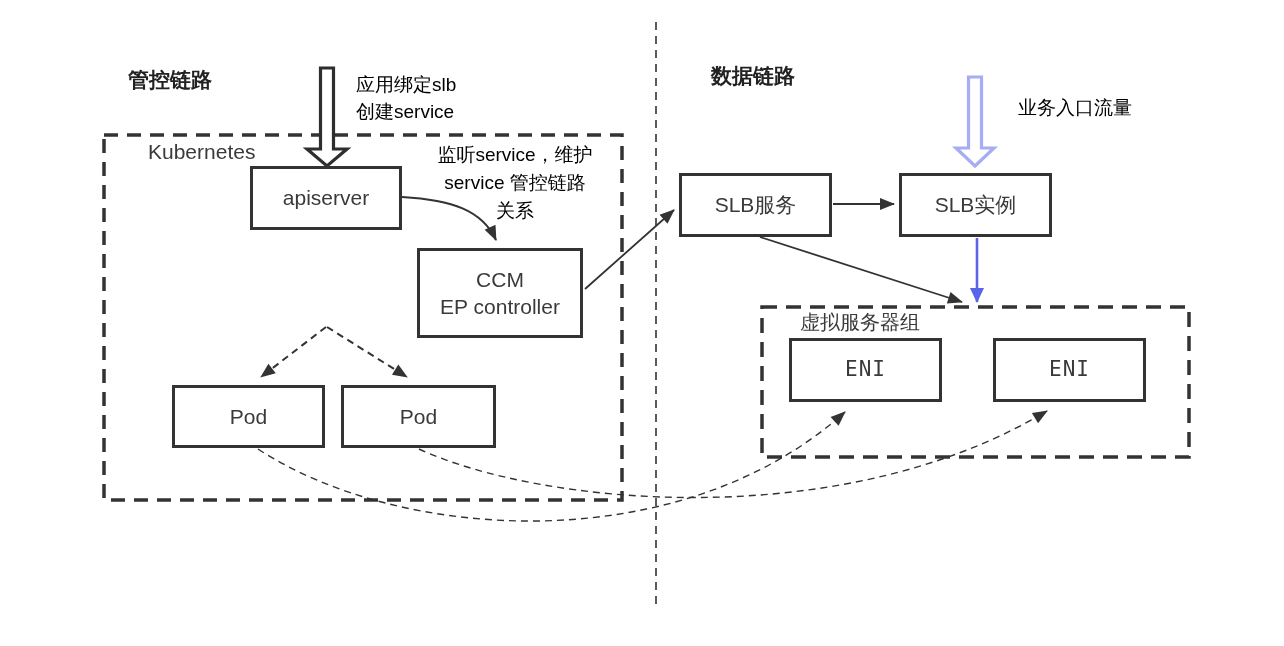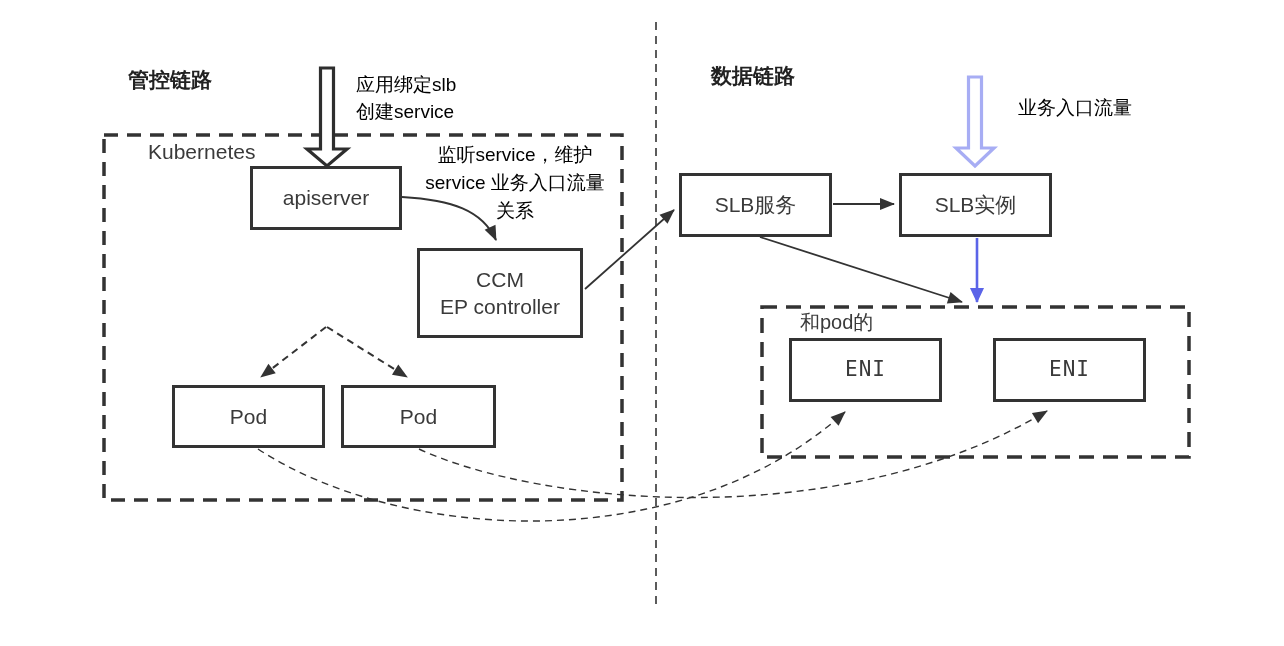--- a/index.html
+++ b/index.html
@@ -58,26 +58,26 @@
     <line x1="326" y1="327" x2="261" y2="377" stroke="#333333" stroke-width="2" stroke-dasharray="7 5" marker-end="url(#ahBlack)"></line>
     <line x1="327" y1="327" x2="407" y2="377" stroke="#333333" stroke-width="2" stroke-dasharray="7 5" marker-end="url(#ahBlack)"></line>
     <path d="M258 449 C400 542 680 560 845 412" fill="none" stroke="#333333" stroke-width="1.4" stroke-dasharray="7 5" marker-end="url(#ahBlack)"></path>
     <path d="M419 449 C540 505 840 535 1047 411" fill="none" stroke="#333333" stroke-width="1.4" stroke-dasharray="7 5" marker-end="url(#ahBlack)"></path>
   </svg>
 
   <div class="sectiontitle" style="left:128px;top:66px;">管控链路</div>
   <div class="sectiontitle" style="left:711px;top:62px;">数据链路</div>
 
   <div class="grouplabel" style="left:120px;top:140px;">Kubernetes</div>
-  <div class="grouplabel" style="left:772px;top:309px;font-size:20px;">和pod的</div>
+  <div class="grouplabel" style="left:772px;top:309px;font-size:20px;">虚拟服务器组</div>
 
   <div class="anno" style="left:356px;top:71px;">应用绑定slb
 创建service</div>
   <div class="anno center" style="left:410px;top:141px;width:210px;line-height:28px;">监听service，维护
-service 业务入口流量
+service 管控链路
 关系</div>
   <div class="anno" style="left:1018px;top:94px;">业务入口流量</div>
 
   <div class="box" style="left:250px;top:166px;width:152px;height:64px;">apiserver</div>
   <div class="box" style="left:172px;top:385px;width:153px;height:63px;">Pod</div>
   <div class="box" style="left:341px;top:385px;width:155px;height:63px;">Pod</div>
   <div class="box" style="left:417px;top:248px;width:166px;height:90px;">CCM
 EP controller</div>
   <div class="box" style="left:679px;top:173px;width:153px;height:64px;">SLB服务</div>
   <div class="box" style="left:899px;top:173px;width:153px;height:64px;">SLB实例</div>

